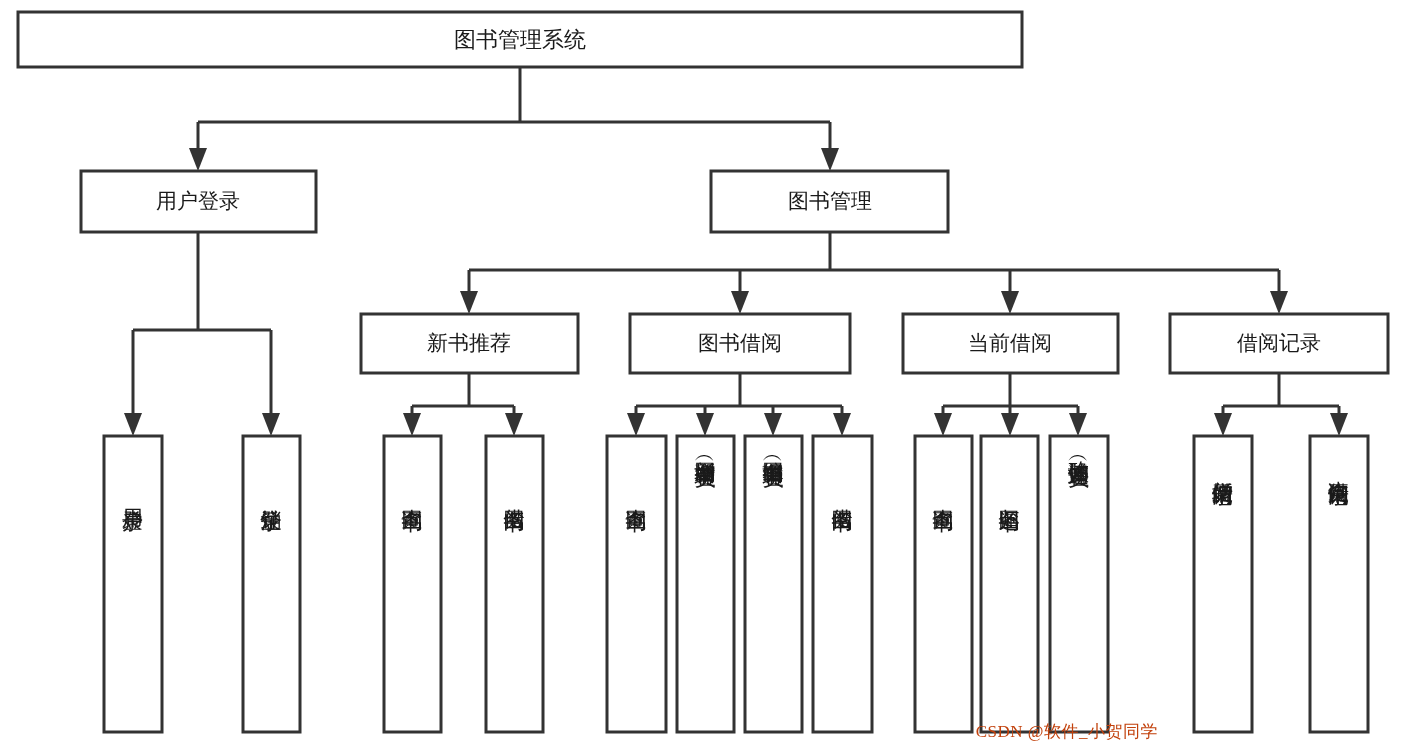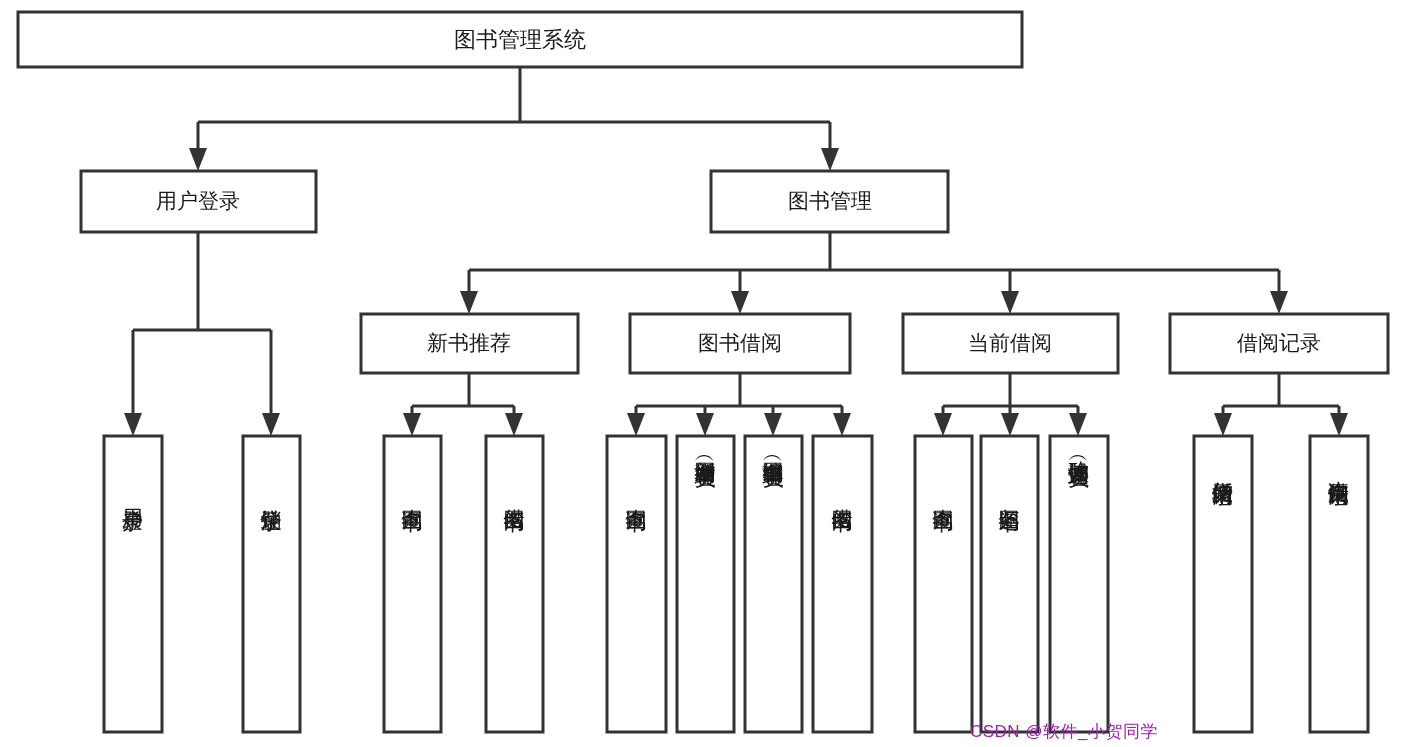--- a/index.html
+++ b/index.html
@@ -71,23 +71,23 @@
     writing-mode: vertical-rl;
     text-orientation: upright;
     letter-spacing: 1px;
     line-height: 1;
     white-space: nowrap;
   }
   .watermark {
     position: absolute;
     right: 8px;
     bottom: 4px;
-    font-family: Liberation Sans, sans-serif;
+    font-family: Liberation Serif, serif;
     font-size: 17px;
-    color: #a21caf;
+    color: #c2410c;
     letter-spacing: 0.5px;
     white-space: nowrap;
   }
 </style>
 </head>
 <body>
 
 <div id="diagram-root">
 
   <svg class="flow" viewBox="0 0 1405 747" xmlns="http://www.w3.org/2000/svg">

